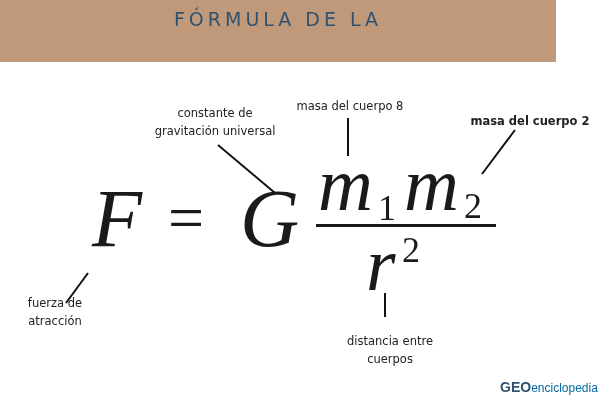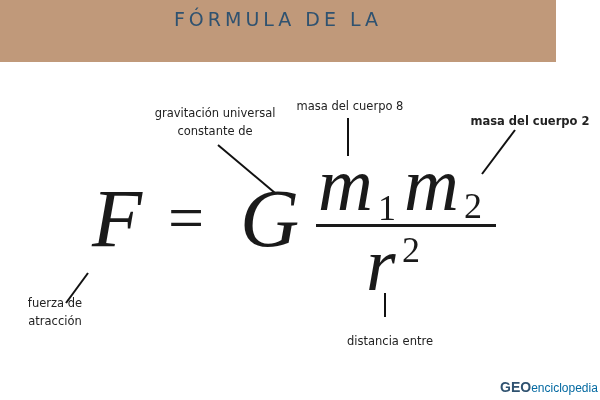--- a/index.html
+++ b/index.html
@@ -18,31 +18,32 @@
   .logo .enc { font-family:"Liberation Sans", sans-serif; color:#0369a1; font-size:12px; }
 </style>
 </head>
 <body>
 
 <div class="header">
   <div class="line line1">FÓRMULA DE LA</div>
 </div>
 
 <div class="label" style="left:140px; top:104px; width:150px;">
+  <div>constante de</div>
   <div>gravitación universal</div>
-  <div>constante de</div>
 </div>
 <div class="label" style="left:290px; top:97px; width:120px;">masa del cuerpo 8</div>
 <div class="label" style="left:470px; top:112px; width:120px;font-weight:bold;">masa del cuerpo 2</div>
 <div class="label" style="left:20px; top:294px; width:70px;text-align:center;">
   <div>fuerza de</div>
   <div>atracción</div>
 </div>
 <div class="label" style="left:335px; top:332px; width:110px;">
   <div>distancia entre</div>
+  <div>cuerpos</div>
 </div>
 
 <svg class="lines" width="600" height="400">
   <line x1="218" y1="145" x2="275" y2="193" stroke="#111" stroke-width="2"></line>
   <line x1="348" y1="118" x2="348" y2="156" stroke="#111" stroke-width="2"></line>
   <line x1="515" y1="130" x2="482" y2="174" stroke="#111" stroke-width="2"></line>
   <line x1="88" y1="273" x2="66" y2="303" stroke="#111" stroke-width="2"></line>
   <line x1="385" y1="293" x2="385" y2="317" stroke="#111" stroke-width="2"></line>
 </svg>
 

